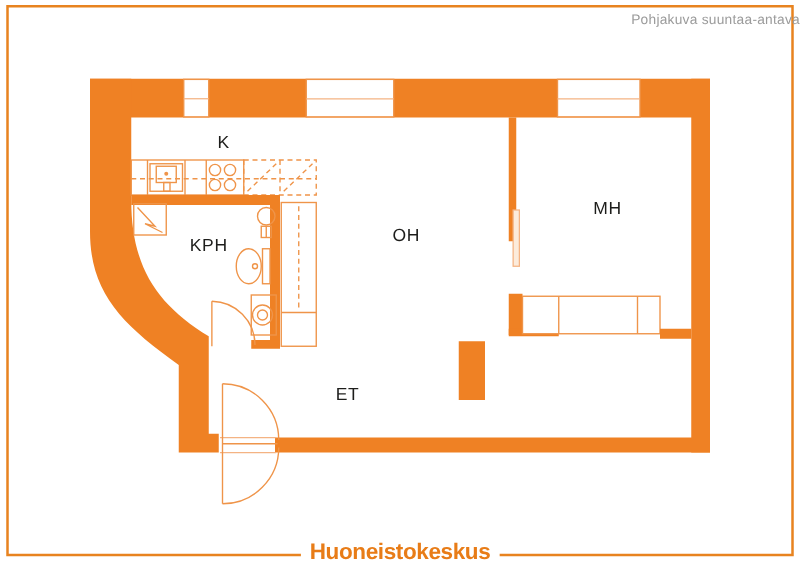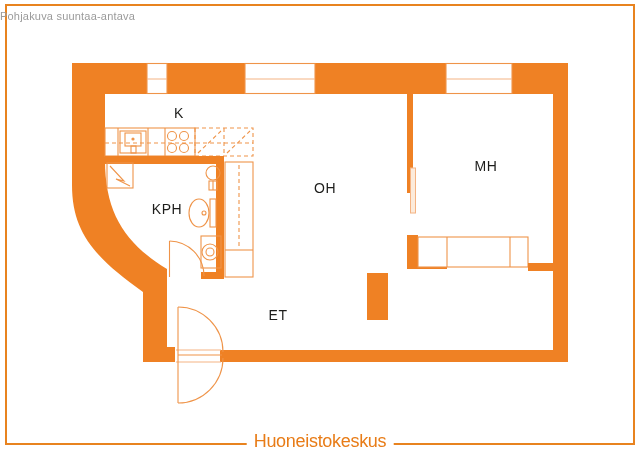--- a/index.html
+++ b/index.html
@@ -6,31 +6,31 @@
   #stage{
     position:relative;width:640px;height:452px;background:#fff;overflow:hidden;
     font-family:"Liberation Sans", sans-serif;
   }
   
   #frame{
     position:absolute;left:5px;top:4px;width:626px;height:437px;
     border:2px solid var(--frame);
   }
   .caption{
-    position:absolute;left:0;top:10px;width:640px;text-align:left;
+    position:absolute;left:0;top:10px;width:640px;text-align:right;
     font-size:11px;color:var(--caption);letter-spacing:.2px;
   }
   .room-label{
     position:absolute;transform:translate(-50%,-50%);
     font-size:14px;color:var(--label);letter-spacing:.5px;
   }
   .brand{
     position:absolute;left:50%;bottom:1px;transform:translateX(-50%);
     background:#fff;padding:0 7px;
-    font-size:18px;font-weight:400;color:var(--brand);letter-spacing:-0.3px;
+    font-size:18px;font-weight:700;color:var(--brand);letter-spacing:-0.3px;
     line-height:20px;
   }
   svg{position:absolute;left:0;top:0;}
   .wall{fill:var(--wall);stroke:none;}
   .thin{fill:none;stroke:var(--outline);stroke-width:1.1;}
   .thinw{fill:#fff;stroke:var(--outline);stroke-width:1.1;}
   .thinl{fill:none;stroke:var(--outline-light);stroke-width:1;}
   .dashed{stroke-dasharray:4 3;}
   .dot{fill:var(--outline);stroke:none;}
   .leaf{fill:var(--door-leaf-fill);stroke:var(--outline-light);stroke-width:1;}
@@ -143,19 +143,19 @@
       <line class="thinl" x1="176" y1="350" x2="221" y2="350"></line>
       <line class="thinl" x1="176" y1="362" x2="221" y2="362"></line>
       <line class="thin" x1="178" y1="307" x2="178" y2="403"></line>
       <path class="thin" d="M178,307 A45,45 0 0 1 223,352"></path>
       <path class="thin" d="M223,358 A45,45 0 0 1 178,403"></path>
       <line class="thin" x1="178" y1="355" x2="222" y2="355"></line>
     </g>
   </svg>
 
   <div class="room-label" style="left:179px;top:113px">K</div>
-  <div class="room-label" style="left:167px;top:209px">KPH</div>
+  <div class="room-label" style="left:167px;top:196px">KPH</div>
   <div class="room-label" style="left:325px;top:188px">OH</div>
   <div class="room-label" style="left:486px;top:166px">MH</div>
   <div class="room-label" style="left:278px;top:315px">ET</div>
 
   <div class="brand">Huoneistokeskus</div>
 </div>
 
 </body></html>

